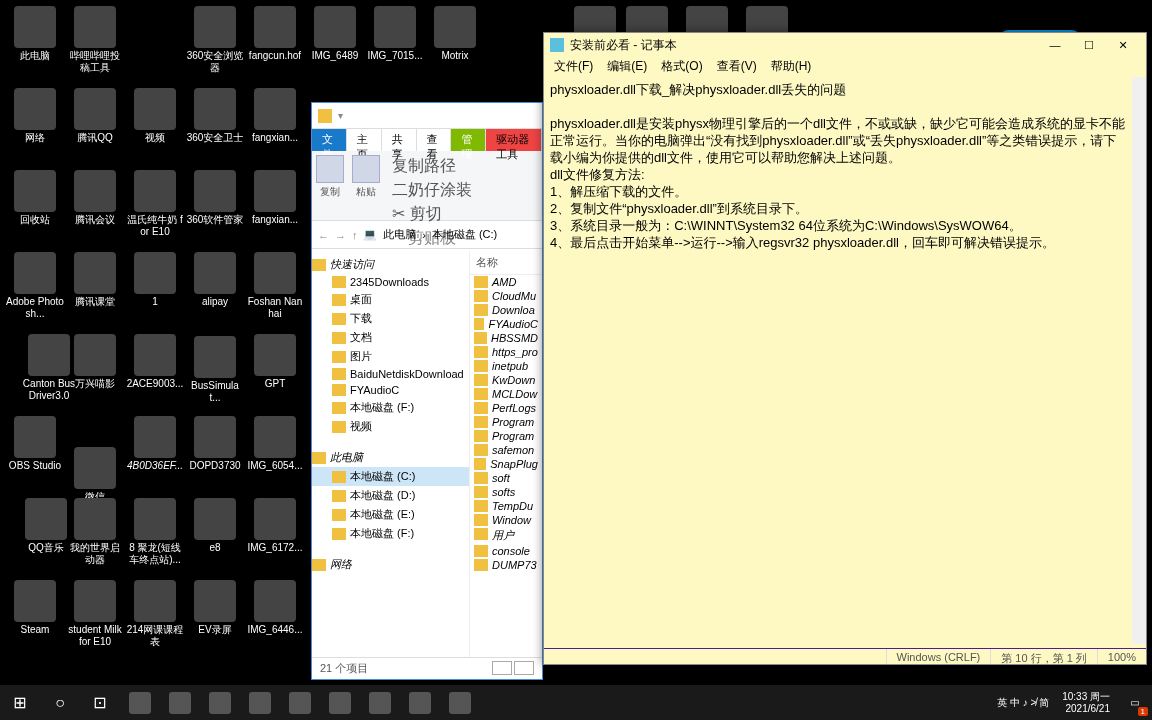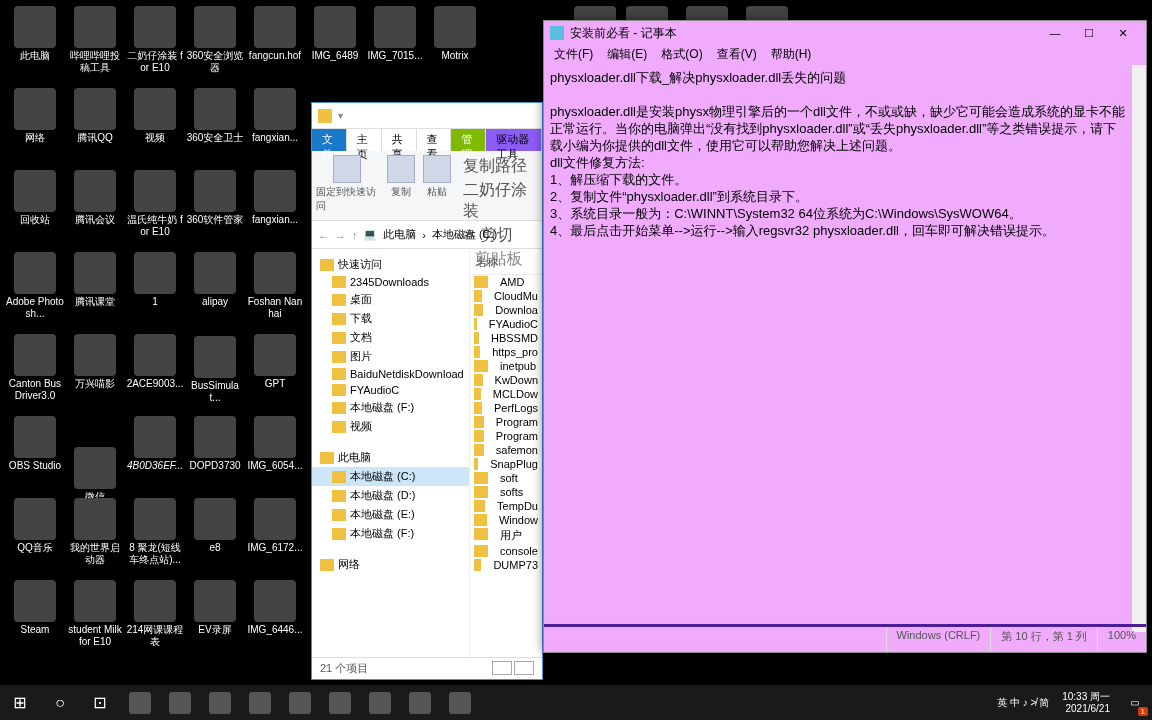--- a/index.html
+++ b/index.html
@@ -22,40 +22,40 @@
 .explorer .ribbon{height:70px;background:#f5f6f7;border-bottom:1px solid #ddd;display:flex;padding:4px;gap:8px;font-size:10px;}
 .explorer .rgroup{display:flex;flex-direction:column;align-items:center;gap:2px;color:#555;}
 .explorer .rgroup .gic{width:28px;height:28px;background:#d0d8e8;border:1px solid #aac;}
 .explorer .rsmall{font-size:16px;color:#555;padding:1px 4px;}
 .explorer .navbar{height:28px;display:flex;align-items:center;gap:6px;padding:0 6px;border-bottom:1px solid #ddd;font-size:11px;}
 .explorer .navbar .arrow{color:#888;cursor:pointer;}
 .explorer .sidebar{position:absolute;left:0;top:148px;width:158px;bottom:22px;border-right:1px solid #eee;overflow:hidden;font-size:11px;padding-top:4px;}
 .explorer .sitem{padding:2px 4px 2px 20px;cursor:pointer;display:flex;align-items:center;gap:4px;}
 .explorer .sitem.sel{background:#cde6f7;}
 .explorer .sitem .sic{width:14px;height:12px;background:#f0c040;}
-.explorer .sitem.h{padding-left:8px;font-weight:normal;}
+.explorer .sitem.h{padding-left:0;font-weight:normal;font-style:italic;}
 .explorer .filelist{position:absolute;left:158px;top:148px;right:0;bottom:22px;overflow:hidden;font-size:11px;}
 .explorer .fhead{padding:4px 6px;color:#555;border-bottom:1px solid #eee;}
-.explorer .fitem{padding:1px 4px;display:flex;gap:12px;cursor:pointer;}
+.explorer .fitem{padding:1px 4px;display:flex;gap:4px;cursor:pointer;font-style:italic;}
 .explorer .fic{width:14px;height:12px;background:#f0c040;}
 .explorer .status{position:absolute;bottom:0;left:0;right:0;height:22px;border-top:1px solid #ddd;padding:3px 8px;font-size:11px;color:#555;display:flex;}
 .explorer .status .vws{margin-left:auto;display:flex;gap:2px;}
 .explorer .status .vw{width:20px;height:14px;border:1px solid #aaa;}
 
 
-.notepad{position:absolute;left:543px;top:20px;width:604px;height:633px;background:#f0abfc;border:1px solid #888;box-shadow:0 0 10px rgba(0,0,0,.5);}
+.notepad{position:absolute;left:543px;top:32px;width:604px;height:633px;background:#fef9c3;border:1px solid #888;box-shadow:0 0 10px rgba(0,0,0,.5);}
 .notepad .titlebar{height:24px;display:flex;align-items:center;padding:0 6px;font-size:12px;}
 .notepad .titlebar .ticon{width:14px;height:14px;background:#5bc0de;margin-right:6px;}
 .notepad .titlebar .wbtns{margin-left:auto;display:flex;}
 .notepad .titlebar .wbtn{width:34px;height:24px;display:flex;align-items:center;justify-content:center;cursor:pointer;font-size:11px;}
 .notepad .menubar{height:20px;display:flex;font-size:12px;padding:0 4px;gap:2px;}
 .notepad .menubar .mitem{padding:1px 6px;cursor:pointer;}
 .notepad .content{position:absolute;top:44px;left:0;right:14px;bottom:20px;padding:4px 6px;font-size:13px;line-height:17px;color:#000;white-space:pre-wrap;overflow:hidden;}
 .notepad .scroll{position:absolute;right:0;top:44px;width:14px;bottom:20px;background:#f0f0f0;}
-.notepad .statusbar{position:absolute;bottom:0;left:0;right:0;height:28px;border-top:3px solid #4c1d95;display:flex;font-size:11px;color:#555;}
+.notepad .statusbar{position:absolute;bottom:0;left:0;right:0;height:16px;border-top:1px solid #4c1d95;display:flex;font-size:11px;color:#555;}
 .notepad .statusbar .scell{padding:2px 10px;border-left:1px solid #ddd;margin-left:auto;}
 
 
 .cloudbtn{position:absolute;top:30px;right:70px;height:22px;background:#0099e5;border-radius:11px;color:#fff;font-size:11px;display:flex;align-items:center;padding:0 10px;gap:6px;}
 .cloudbtn .cic{width:14px;height:14px;background:#fff;border-radius:3px;}
 
 
 .taskbar{position:absolute;bottom:0;left:0;right:0;height:35px;background:#1a1a1a;display:flex;align-items:center;}
 .taskbar .tbtn{width:40px;height:35px;display:flex;align-items:center;justify-content:center;color:#fff;cursor:pointer;}
 .taskbar .tbtn .tic{width:22px;height:22px;background:#555;border-radius:3px;}
@@ -83,24 +83,20 @@
 
 <div class="desktop" id="desktop">
     <div class="dicon" style="left: 6px; top: 6px;">
       <div class="ibox c-dark"></div>
       <div class="lbl">此电脑</div>
     </div>
     <div class="dicon" style="left: 66px; top: 6px;">
       <div class="ibox c-bili"></div>
       <div class="lbl">哔哩哔哩投稿工具</div>
     </div>
-    <div class="dicon" style="left: 126px; top: 6px;">
-      <div class="ibox c-dark"></div>
-      <div class="lbl">二奶仔涂装 for E10</div>
-    </div>
     <div class="dicon" style="left: 186px; top: 6px;">
       <div class="ibox c-360"></div>
       <div class="lbl">360安全浏览器</div>
     </div>
     <div class="dicon" style="left: 246px; top: 6px;">
       <div class="ibox c-dark"></div>
       <div class="lbl">fangcun.hof</div>
     </div>
     <div class="dicon" style="left: 306px; top: 6px;">
       <div class="ibox c-dark"></div>
@@ -167,21 +163,21 @@
       <div class="lbl">1</div>
     </div>
     <div class="dicon" style="left: 186px; top: 252px;">
       <div class="ibox c-dark"></div>
       <div class="lbl">alipay</div>
     </div>
     <div class="dicon" style="left: 246px; top: 252px;">
       <div class="ibox c-dark"></div>
       <div class="lbl">Foshan Nanhai</div>
     </div>
-    <div class="dicon" style="left: 6px; top: 334px;">
+    <div class="dicon" style="left: 20px; top: 334px;">
       <div class="ibox c-dark"></div>
       <div class="lbl">Canton Bus Driver3.0</div>
     </div>
     <div class="dicon" style="left: 66px; top: 334px;">
       <div class="ibox c-edge"></div>
       <div class="lbl">万兴喵影</div>
     </div>
     <div class="dicon" style="left: 126px; top: 334px;">
       <div class="ibox c-dark"></div>
       <div class="lbl">2ACE9003...</div>
@@ -207,21 +203,21 @@
       <div class="lbl">4B0D36EF...</div>
     </div>
     <div class="dicon" style="left: 186px; top: 416px;">
       <div class="ibox c-dark"></div>
       <div class="lbl">DOPD3730</div>
     </div>
     <div class="dicon" style="left: 246px; top: 416px;">
       <div class="ibox c-dark"></div>
       <div class="lbl">IMG_6054...</div>
     </div>
-    <div class="dicon" style="left: 6px; top: 498px;">
+    <div class="dicon" style="left: 17px; top: 498px;">
       <div class="ibox c-yellow"></div>
       <div class="lbl">QQ音乐</div>
     </div>
     <div class="dicon" style="left: 66px; top: 498px;">
       <div class="ibox c-dark"></div>
       <div class="lbl">我的世界启动器</div>
     </div>
     <div class="dicon" style="left: 126px; top: 498px;">
       <div class="ibox c-dark"></div>
       <div class="lbl">8 聚龙(短线车终点站)...</div>
@@ -281,27 +277,23 @@
   <div class="titlebar">
     <span class="ticon"></span>
     <span style="font-size:10px;color:#888">▾</span>
   </div>
   <div class="ribbon-tabs">
     <div class="rtab file">文件</div>
     <div class="rtab">主页</div>
     <div class="rtab">共享</div>
     <div class="rtab">查看</div>
     <div class="rtab manage">管理</div>
-    <div class="rtab" style="background:#8b5cf6">驱动器工具</div>
+    <div class="rtab" style="background:#ef4444">驱动器工具</div>
   </div>
   <div class="ribbon">
-    <div class="rgroup">
-        <div class="gic"></div>
-        <span>固定到快速访问</span>
-      </div>
     <div class="rgroup">
         <div class="gic"></div>
         <span>复制</span>
       </div>
     <div class="rgroup">
         <div class="gic"></div>
         <span>粘贴</span>
       </div>
     <div style="display:flex;flex-direction:column;gap:1px;">
       <div class="rsmall">复制路径</div>

